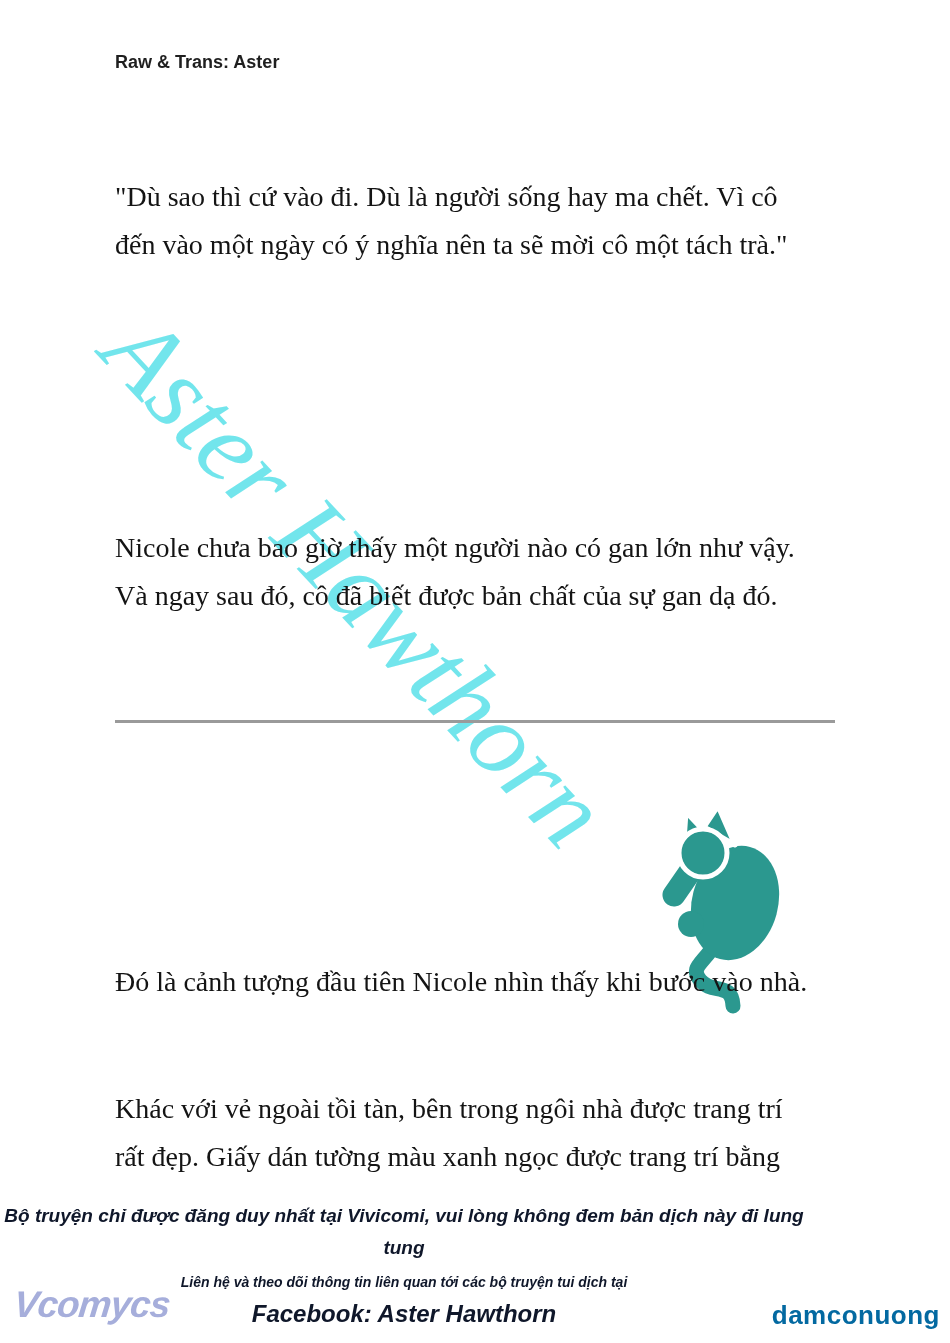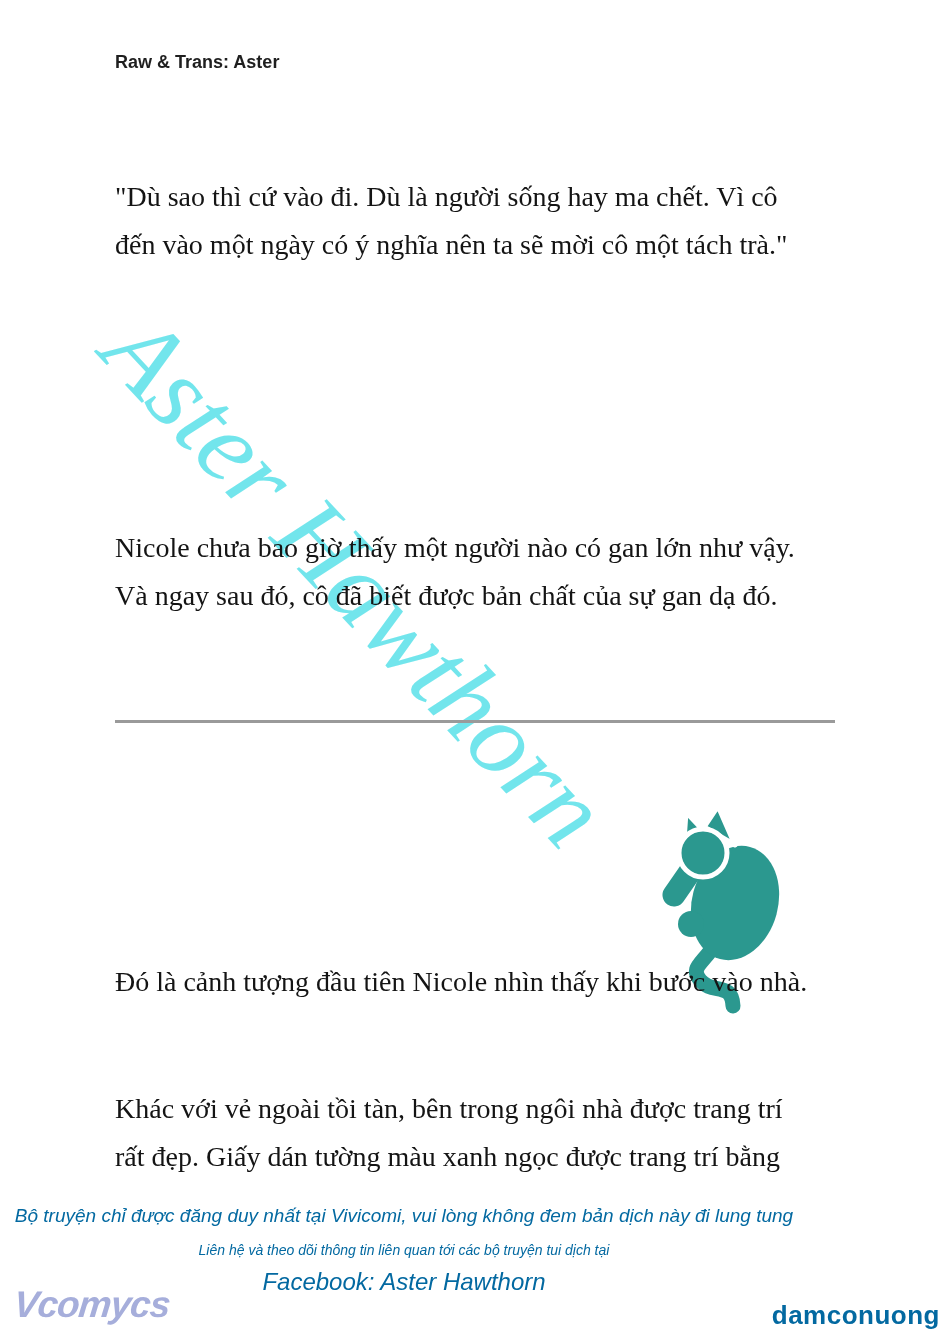--- a/index.html
+++ b/index.html
@@ -39,21 +39,21 @@
     white-space:nowrap;z-index:0;
   }
   .cat{
     position:absolute;left:640px;top:803px;width:140px;height:212px;
     z-index:1;
   }
   .footer{
     position:absolute;left:0;top:1200px;width:808px;
     text-align:center;
     font-family:"Liberation Sans","DejaVu Sans",sans-serif;
-    font-weight:normal;font-style:italic;color:#0369a1;
+    font-weight:bold;font-style:italic;color:#0f172a;
     z-index:3;
   }
   .footer .f1{font-size:19px;line-height:32px;margin:0;}
   .footer .f2{font-size:14px;line-height:28px;margin:4px;}
   .footer .f3{font-size:24px;line-height:28px;margin:0;}
   .vcomycs{
     position:absolute;left:14px;top:1284px;
     font-family:"Liberation Sans","DejaVu Sans",sans-serif;
     font-weight:bold;font-style:italic;
     font-size:37px;letter-spacing:-1px;

